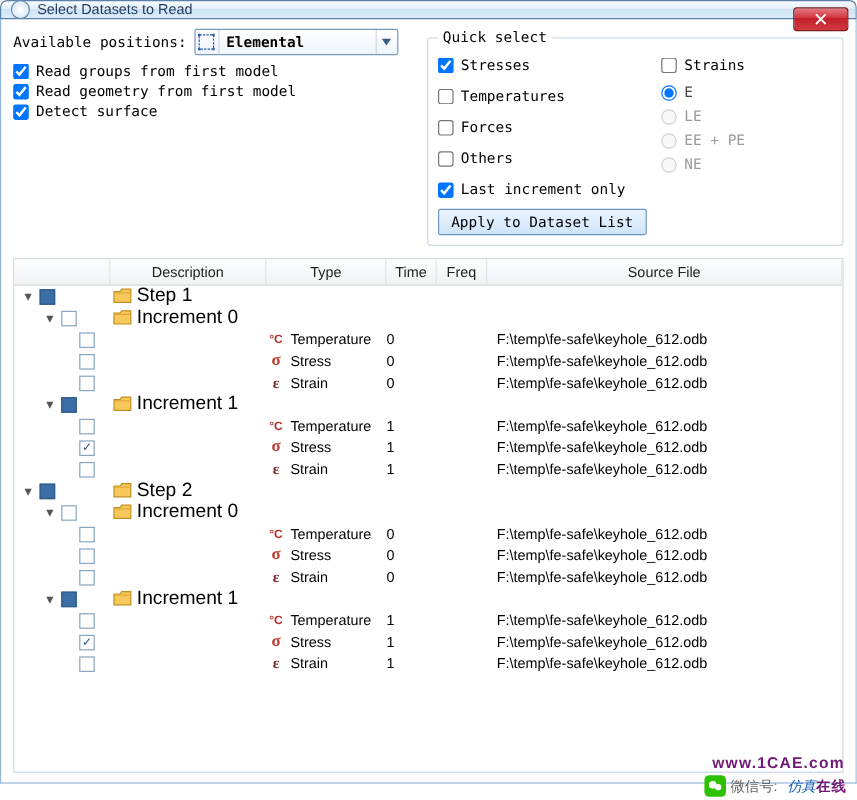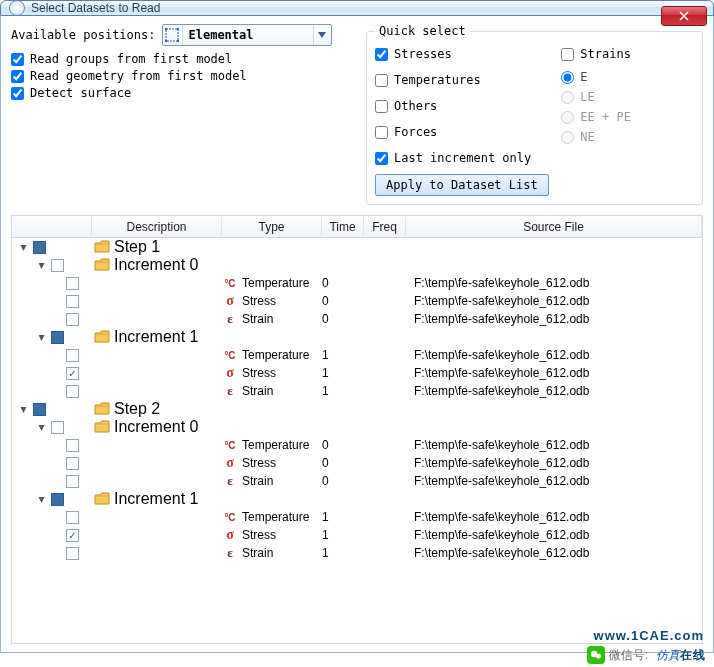--- a/index.html
+++ b/index.html
@@ -8,21 +8,21 @@
 
 .titlebar { height: 16px; background: linear-gradient(#f9fdff, #e1eefb 45%, #cde3f6 46%, #dcecf9); border: 1px solid #5a7fa8; border-radius: 6px 6px 0 0; display: flex; align-items: center; padding: 0 4px 0 8px; position: relative; }
 .titlebar .app-icon { width: 16px; height: 16px; border: 1px solid #6a8bb0; border-radius: 50%; background: radial-gradient(#fff,#cfe2f3); margin-right: 6px; }
 .titlebar .title { color: #1f3b5a; font-size: 12px; }
 .titlebar .close { position: absolute; right: 6px; top: 5px; width: 46px; height: 20px; background: linear-gradient(#e37b82,#d4323b 45%,#c01f29 46%,#d33941); border: 1px solid #7a1d21; border-radius: 3px; display:flex; align-items:center; justify-content:center; }
 .titlebar .close svg { width:10px; height:10px; }
 
 
 .window-body { border: 1px solid #94b8db; border-top: none; height: 637px; background: #fff; display:flex; flex-direction:column; }
 
-.upper { display:flex; padding: 8px 10px 6px 10px; gap: 10px; }
+.upper { display:flex; padding: 8px 10px 6px 10px; gap: 0; }
 
 .left-col { flex: 0 0 345px; }
 .right-col { flex: 1; }
 
 .row { display:flex; align-items:center; margin-bottom: 6px; font-family: Consolas, monospace; font-size: 12px; }
 .row label { margin-right: 6px; }
 
 .combo { display:inline-flex; align-items:center; border:1px solid #7a97b8; height: 22px; background: linear-gradient(#fff,#eef4fa); border-radius:2px;font-weight:bold; }
 .combo .combo-icon { width: 20px; display:flex; align-items:center; justify-content:center; border-right:1px solid #ccd9e8; height:100%; }
 .combo .combo-text { padding: 0 6px; min-width: 130px; }
@@ -61,21 +61,21 @@
 .folder-icon { width:16px; height:14px; margin: 0 4px 0 2px; }
 .sym { width:16px; display:flex; align-items:center; justify-content:center; font-size:11px; font-weight:bold; margin-right:4px; }
 .sym.temp { color:#b02a2a; font-size:10px; }
 .sym.stress { color:#c0392b; font-family: "Times New Roman", serif; font-size:14px; }
 .sym.strain { color:#7a1f1f; font-family: "Times New Roman", serif; font-size:13px; }
 .desc-text { font-size:16px; }
 .c-src.cell { padding-left: 8px; }
 
 
 .footer { position:absolute; bottom:3px; right:8px; font-size:12px; color:#444; display:flex; align-items:center; gap:8px; }
-.footer .wm-red { color:#0c4a6e; font-weight:bold; letter-spacing:1px; }
+.footer .wm-red { color:#701a75; font-weight:bold; letter-spacing:1px; }
 .footer .wm-blue { color:#1358b8; font-style:italic; }
 .wechat { display:flex; align-items:center; gap:4px; color:#666; }
 .wechat-icon { width:18px; height:18px; background:#2dc100; border-radius:4px; display:flex; align-items:center; justify-content:center; }
 </style>
 </head>
 <body>
 
 <div class="titlebar">
   <div class="app-icon"></div>
   <div class="title">Select Datasets to Read</div>
@@ -131,25 +131,25 @@
             <label class="cb">
                 <input type="checkbox" checked="" style="">
                 <span>Stresses</span>
               </label>
             <label class="cb">
                 <input type="checkbox" style="">
                 <span>Temperatures</span>
               </label>
             <label class="cb">
                 <input type="checkbox" style="">
+                <span>Forces</span>
+              </label>
+            <label class="cb">
+                <input type="checkbox" style="">
                 <span>Others</span>
-              </label>
-            <label class="cb">
-                <input type="checkbox" style="">
-                <span>Forces</span>
               </label>
             <label class="cb">
                 <input type="checkbox" checked="" style="">
                 <span>Last increment only</span>
               </label>
           </div>
           <div class="qs-col">
             <label class="cb">
                 <input type="checkbox" style="">
                 <span>Strains</span>

